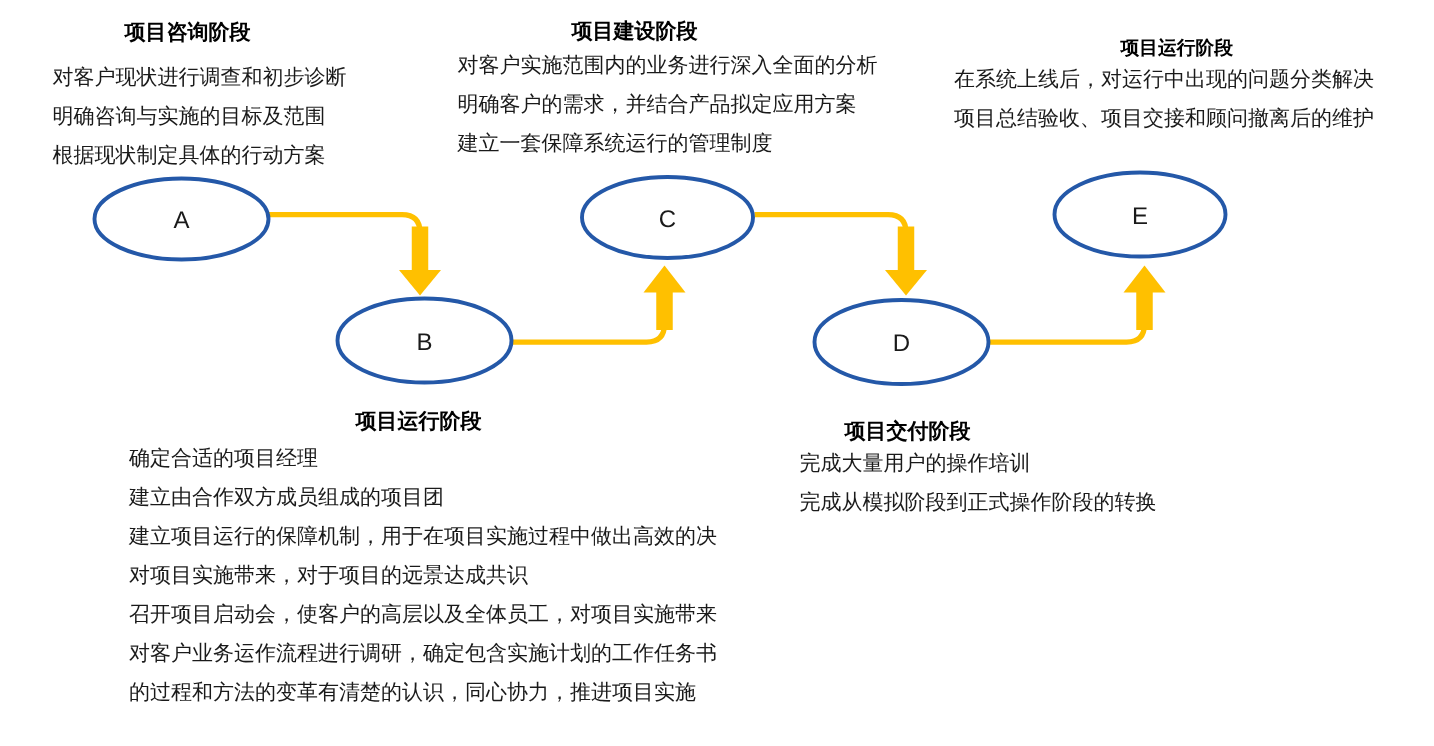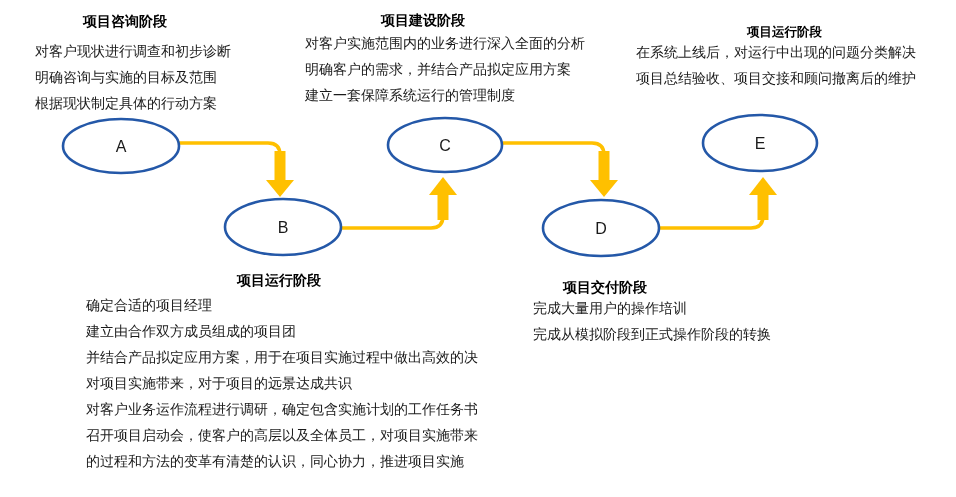--- a/index.html
+++ b/index.html
@@ -92,24 +92,24 @@
   <div class="sec-title small" style="left:747px; top:24px;">项目运行阶段</div>
   <div class="sec-body" style="left:636px; top:39px;">
     <div class="line">在系统上线后，对运行中出现的问题分类解决</div>
     <div class="line">项目总结验收、项目交接和顾问撤离后的维护</div>
   </div>
 
   <div class="sec-title" style="left:237px; top:272px;">项目运行阶段</div>
   <div class="sec-body" style="left:86px; top:292px;">
     <div class="line">确定合适的项目经理</div>
     <div class="line">建立由合作双方成员组成的项目团</div>
-    <div class="line">并结合产品拟定应用方案，用于在项目实施过程中做出高效的决</div>
+    <div class="line">建立项目运行的保障机制，用于在项目实施过程中做出高效的决</div>
     <div class="line">对项目实施带来，对于项目的远景达成共识</div>
+    <div class="line">召开项目启动会，使客户的高层以及全体员工，对项目实施带来</div>
     <div class="line">对客户业务运作流程进行调研，确定包含实施计划的工作任务书</div>
-    <div class="line">召开项目启动会，使客户的高层以及全体员工，对项目实施带来</div>
     <div class="line">的过程和方法的变革有清楚的认识，同心协力，推进项目实施</div>
   </div>
 
   <div class="sec-title" style="left:563px; top:279px;">项目交付阶段</div>
   <div class="sec-body tight" style="left:533px; top:296px;">
     <div class="line">完成大量用户的操作培训</div>
     <div class="line">完成从模拟阶段到正式操作阶段的转换</div>
   </div>
 
   <svg class="diagram-layer" width="956" height="497" viewBox="0 0 956 497">

